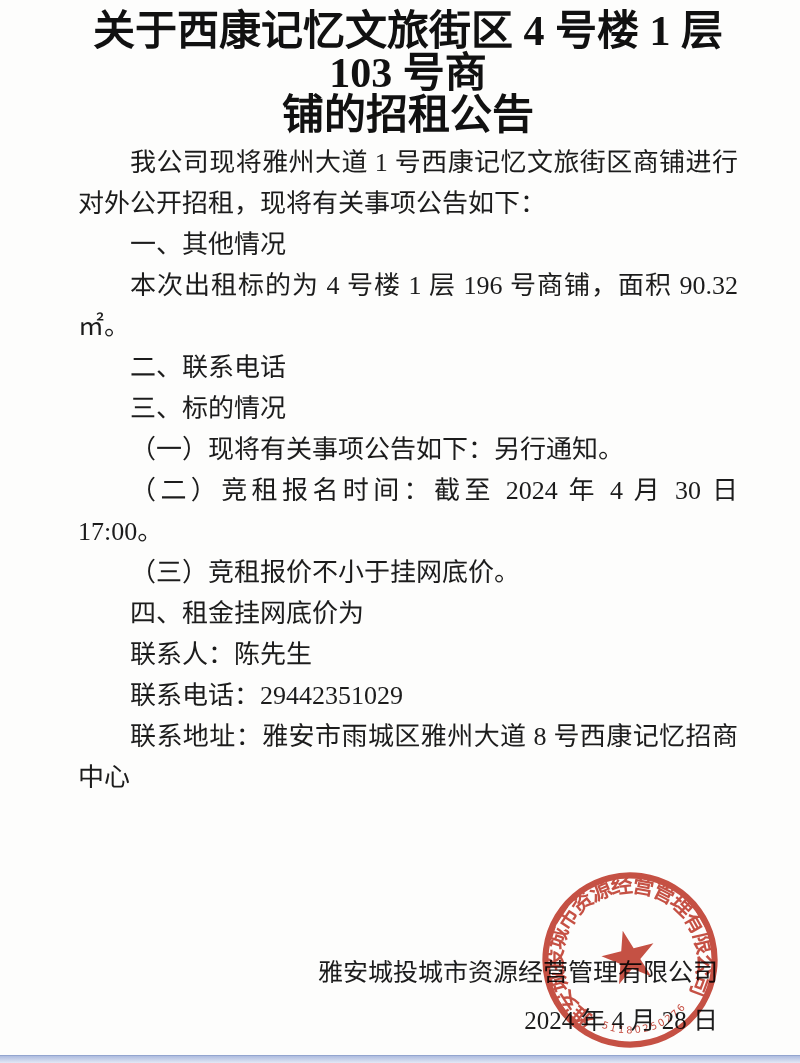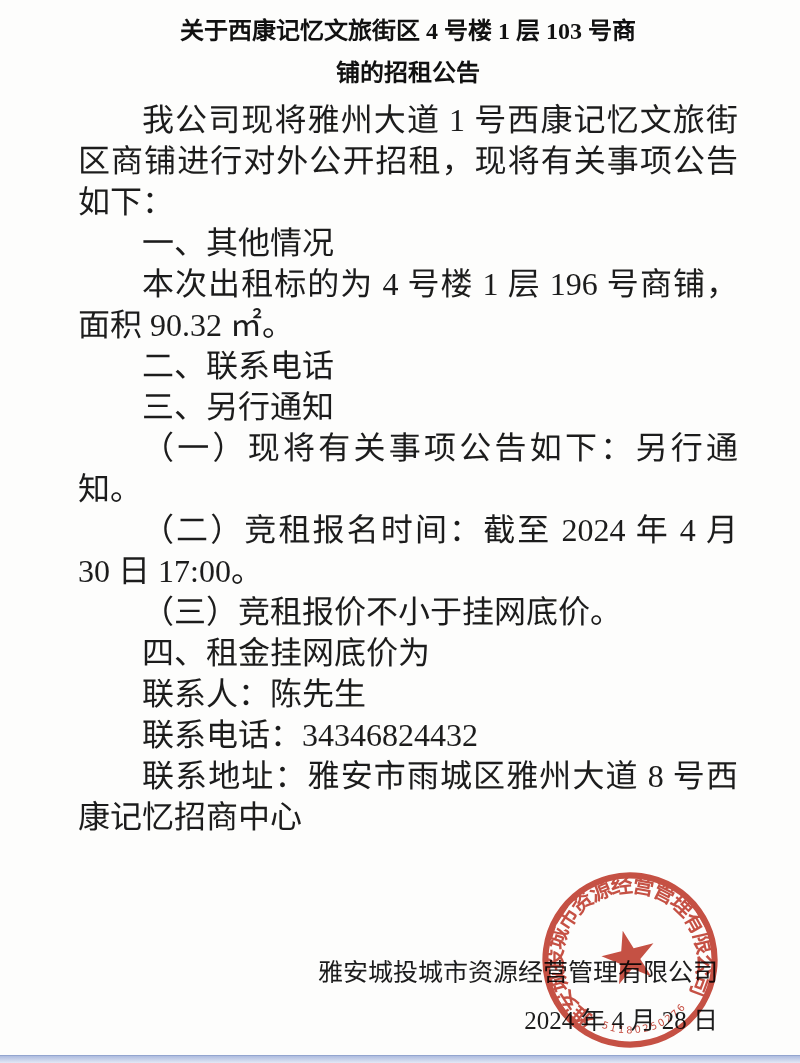--- a/index.html
+++ b/index.html
@@ -8,29 +8,29 @@
     background:#fdfdfc;
     font-family:"Liberation Serif","DejaVu Serif",serif;
     color:#1c1c1c;
     position:relative;
     overflow:hidden;
   }
   .page { padding:10px 62px 0 78px; }
 
   .doc-title {
     margin:0 0 6px 0;
-    font-size:24px; font-weight:bold;
+    font-size:42px; font-weight:bold;
     line-height:42px; text-align:center;
     color:#111;
   }
   .doc-title .tline { display:block; }
 
   .doc-body p {
     margin:0;
-    font-size:32px;
+    font-size:26px;
     line-height:41px;
     text-align:justify;
     text-justify:inter-character;
     text-indent:2em;
     color:#1c1c1c;
   }
 
   .signature {
     position:absolute;
     right:82px; top:958px;
@@ -72,27 +72,27 @@
   <h1 class="doc-title">
     <span class="tline">关于西康记忆文旅街区 4 号楼 1 层 103 号商</span>
     <span class="tline">铺的招租公告</span>
   </h1>
 
   <div class="doc-body">
       <p>我公司现将雅州大道 1 号西康记忆文旅街区商铺进行对外公开招租，现将有关事项公告如下：</p>
       <p>一、其他情况</p>
       <p>本次出租标的为 4 号楼 1 层 196 号商铺，面积 90.32 ㎡。</p>
       <p>二、联系电话</p>
-      <p>三、另行通知</p>
+      <p>三、标的情况</p>
       <p>（一）现将有关事项公告如下：另行通知。</p>
       <p>（二）竞租报名时间：截至 2024 年 4 月 30 日 17:00。</p>
       <p>（三）竞租报价不小于挂网底价。</p>
       <p>四、租金挂网底价为</p>
       <p>联系人：陈先生</p>
-      <p>联系电话：34346824432</p>
+      <p>联系电话：29442351029</p>
       <p>联系地址：雅安市雨城区雅州大道 8 号西康记忆招商中心</p>
     </div>
 
 </div>
 
 <div class="signature">
   <div class="sig-company">雅安城投城市资源经营管理有限公司</div>
   <div class="sig-date">2024 年 4 月 28 日</div>
 </div>
 

